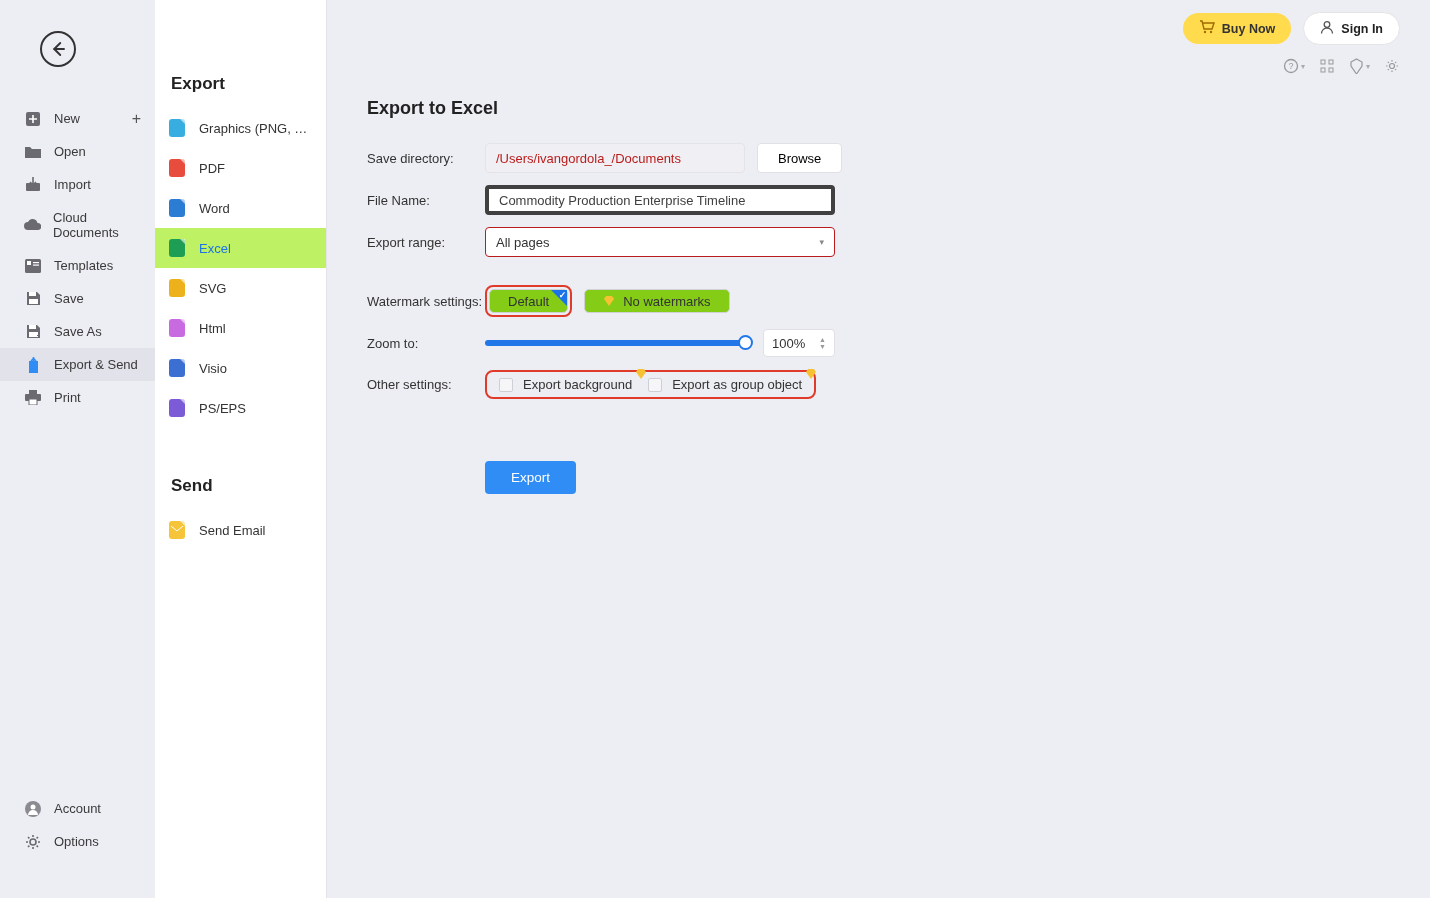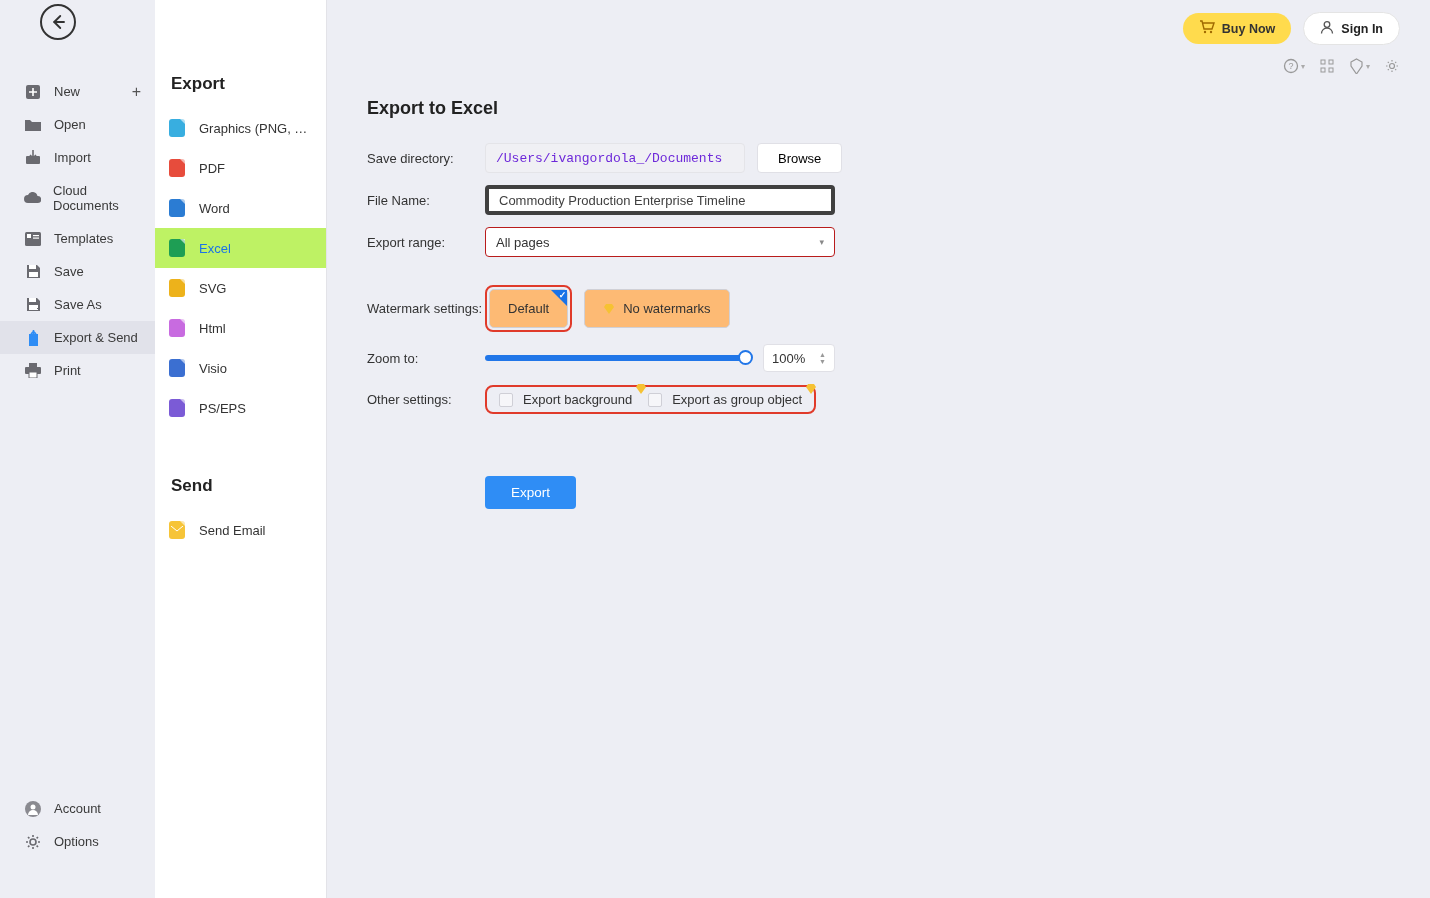--- a/index.html
+++ b/index.html
@@ -13,21 +13,21 @@
     color: #333;
   }
   .app { display: flex; height: 100%; }
 
   
   .sidebar-left {
     width: 155px;
     background: #edeef4;
     display: flex;
     flex-direction: column;
-    padding-top: 4px;
+    padding-top: 31px;
   }
   .back-circle {
     width: 36px; height: 36px;
     border: 2px solid #333;
     border-radius: 50%;
     margin-left: 40px;
     margin-bottom: 35px;
     display: flex; align-items: center; justify-content: center;
     cursor: pointer;
   }
@@ -159,23 +159,22 @@
     border: 4px solid #404040;
     border-radius: 4px;
     height: 30px;
     padding: 0 10px;
     font-size: 13px;
     color: #404040;
   }
   .input.dir {
     width: 260px;
     background: #f0f0f4;
-    color: #6d28d9;
+    color: #b91c1c;
     border: 1px solid #e4e4e8;
-    font-family: Liberation Mono, monospace;
   }
   .btn-browse {
     background: #fff; border: 1px solid #e0e0e6;
     border-radius: 4px;
     height: 30px; padding: 0 20px;
     margin-left: 12px;
     font-size: 13px; cursor: pointer;
   }
   .input.fname { width: 350px; }
   .select {
@@ -187,23 +186,23 @@
   }
   .select .arrow { font-size: 9px; color: #888; }
 
   .row.watermark { margin-top: 28px; align-items: center; }
   .hl-red {
     border: 2.5px solid #e03a2a;
     border-radius: 8px;
     padding: 2px;
   }
   .pill {
-    background: #fdba74; border: 1px solid #d0d0d6;
+    background: #84cc16; border: 1px solid #d0d0d6;
     border-radius: 5px;
-    height: 39px; padding: 0 18px 0 18px;
+    height: 24px; padding: 0 18px 0 18px;
     display: flex; align-items: center; gap: 8px;
     font-size: 13px; cursor: pointer;
     position: relative;
   }
   .pill.default { min-width: 66px; justify-content: center; }
   .pill .corner-check {
     position: absolute; top: 0; right: 0;
     width: 0; height: 0;
     border-left: 16px solid transparent;
     border-top: 16px solid #1a73e8;

